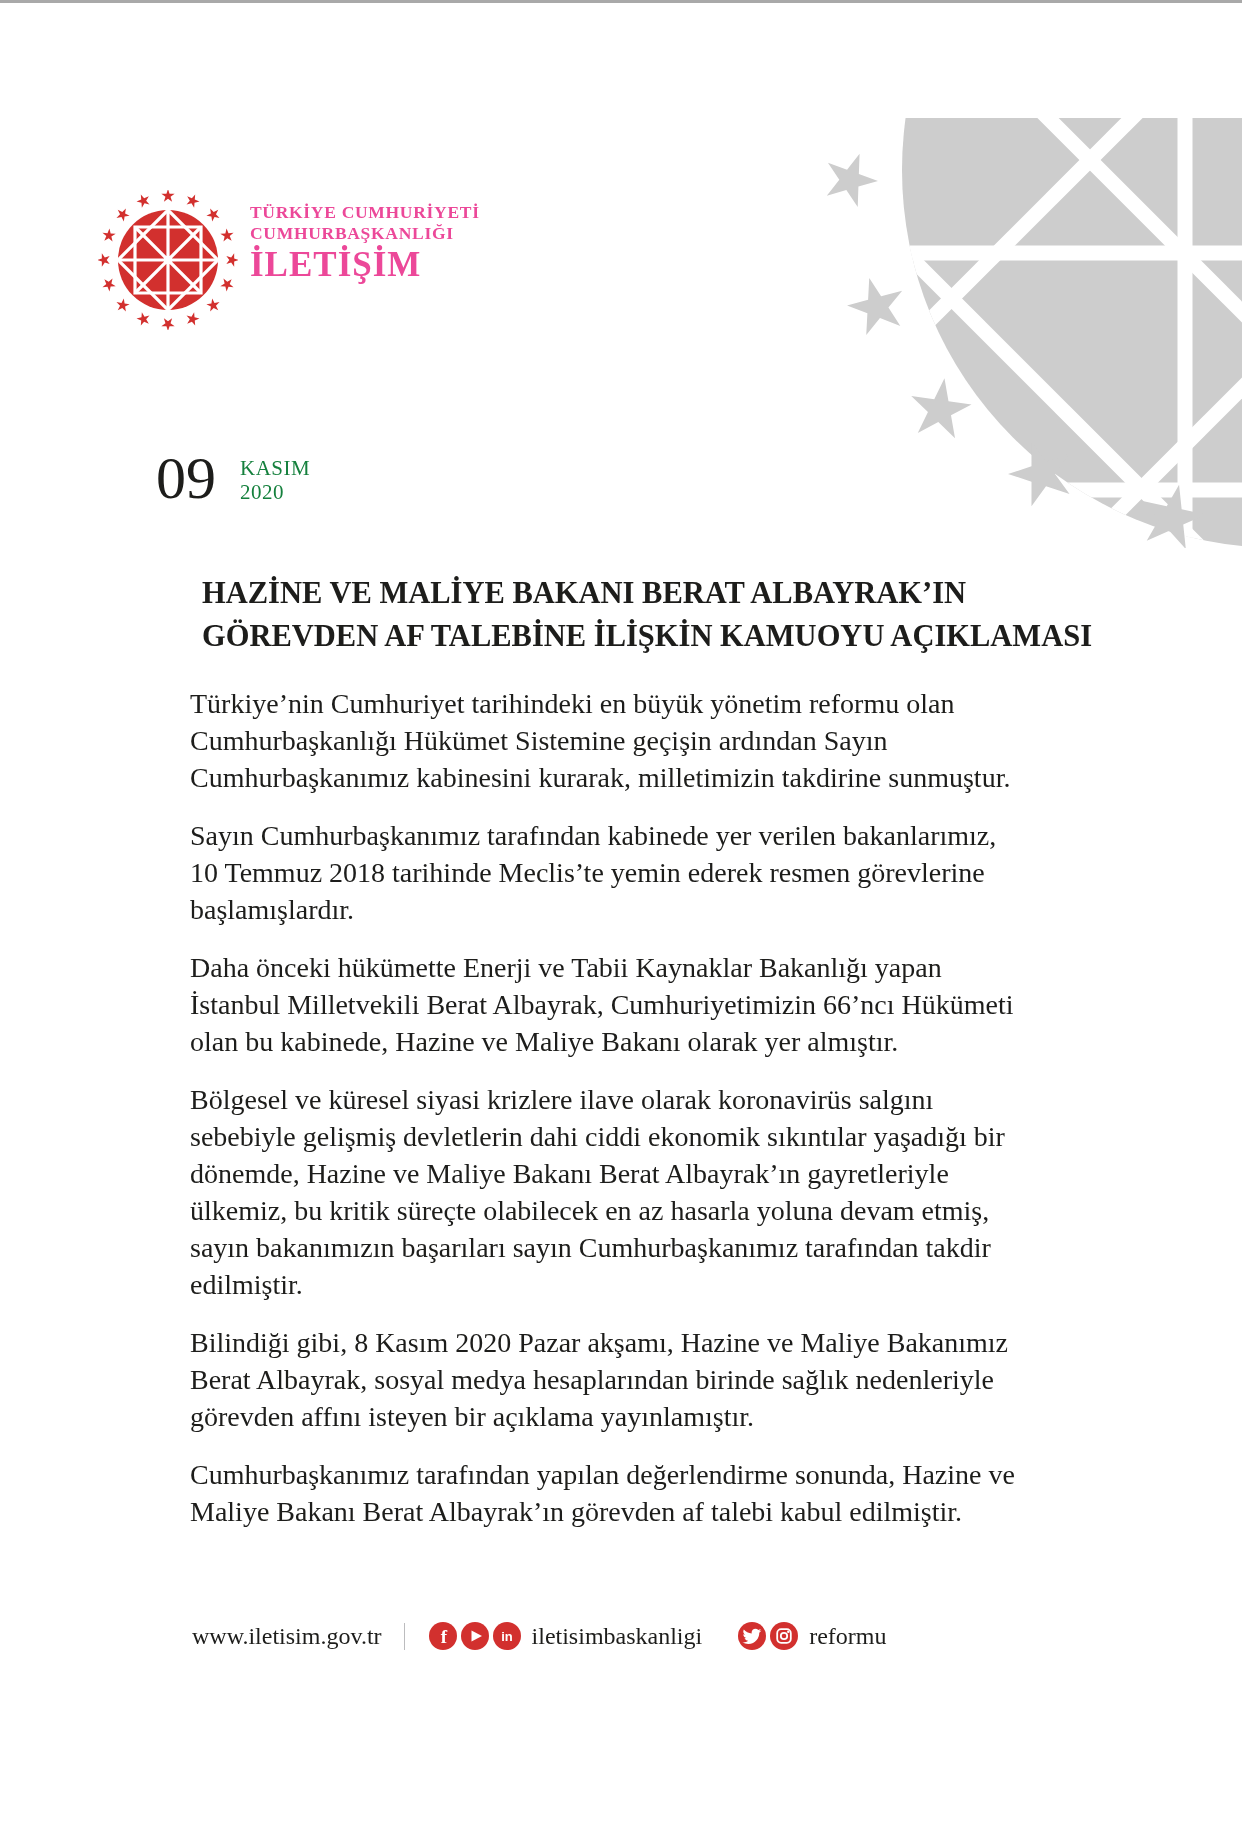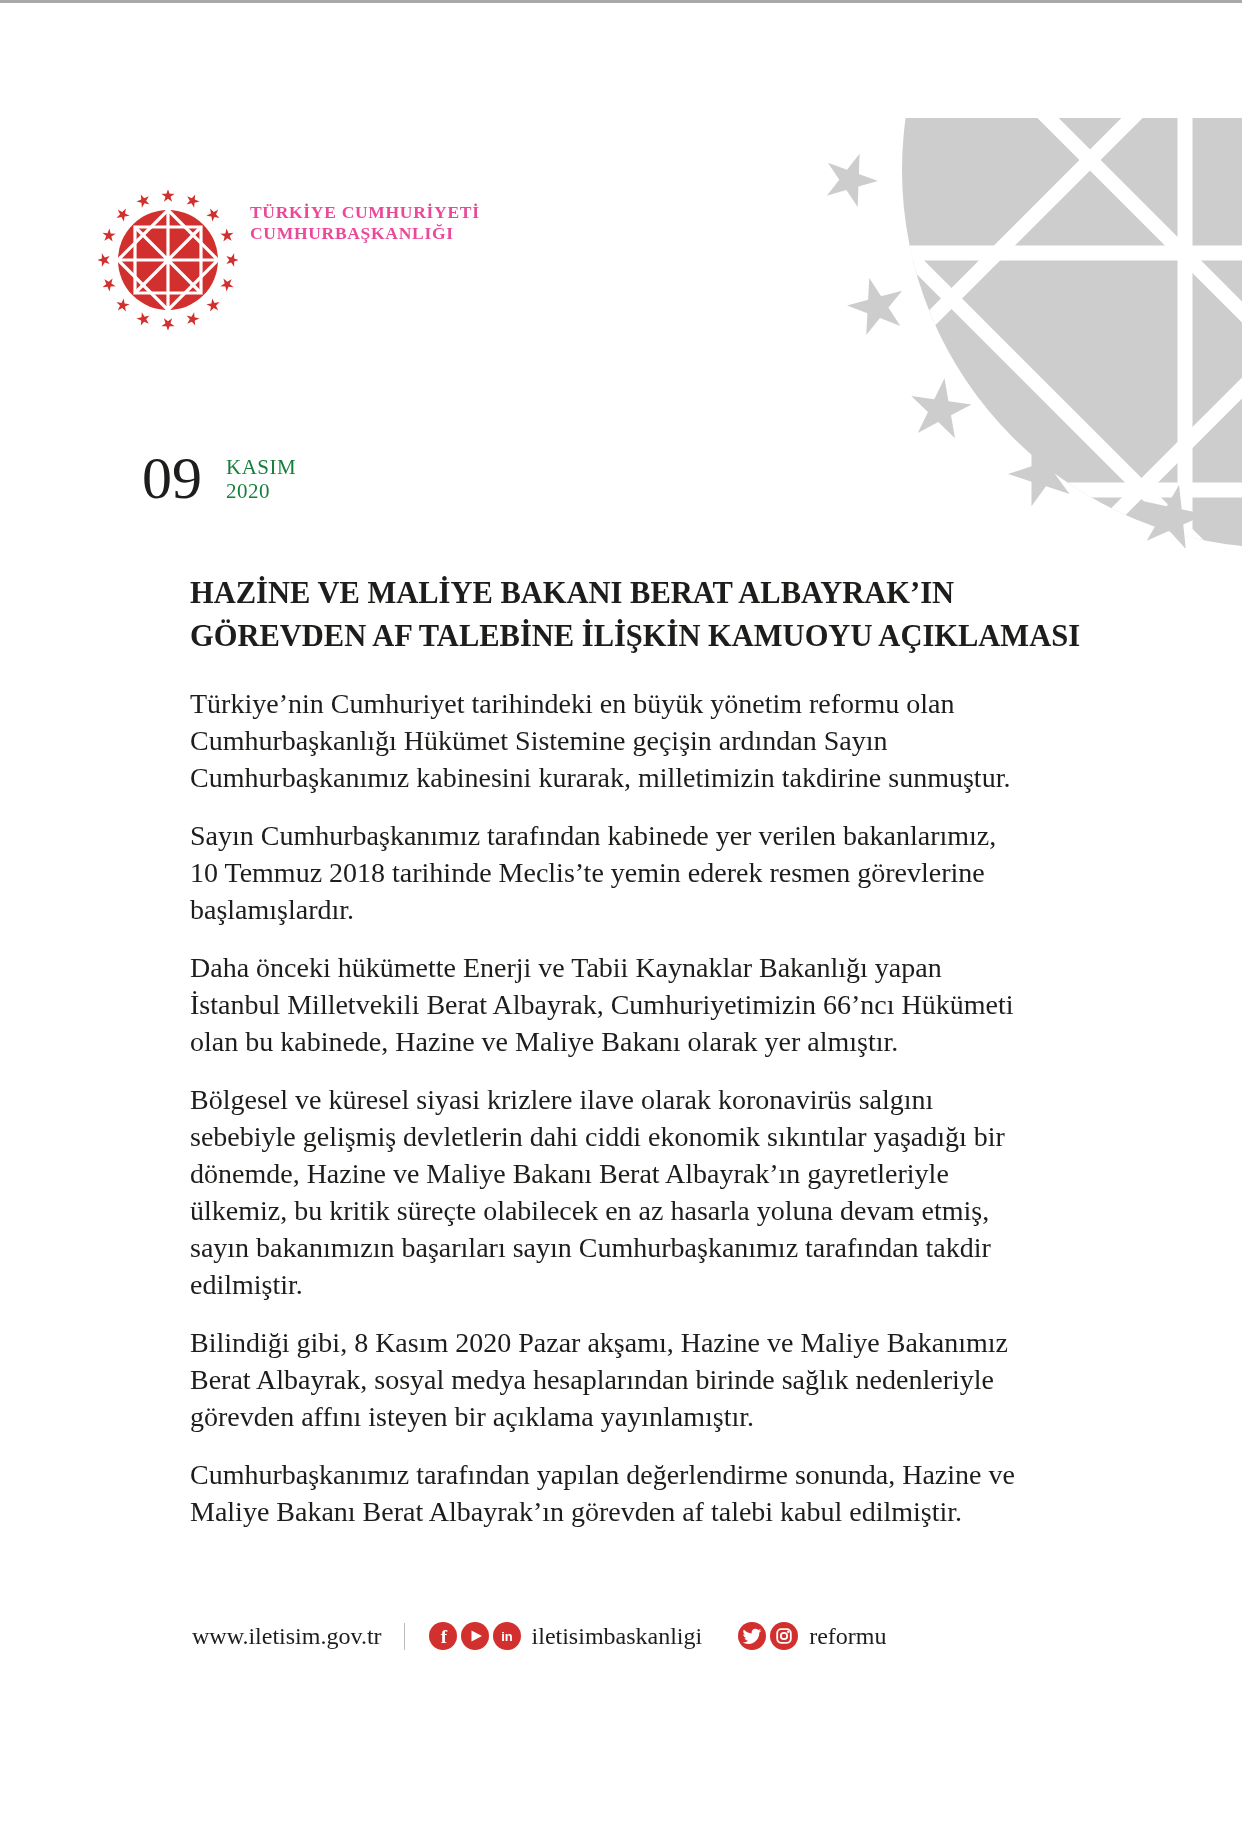--- a/index.html
+++ b/index.html
@@ -9,28 +9,28 @@
 
   
   .logo-emblem{position:absolute;left:98px;top:190px;width:140px;height:140px;}
   .logo-text{position:absolute;left:250px;top:202px;color:#ec4899;}
   .logo-small{font-size:17.5px;font-weight:bold;letter-spacing:.7px;line-height:21px;}
   .logo-large{font-size:35px;font-weight:bold;letter-spacing:1px;line-height:41px;}
 
   .watermark{position:absolute;top:118px;right:0;width:500px;height:430px;overflow:hidden;}
 
   
-  .datebox{position:absolute;left:142px;top:452px;display:flex;align-items:flex-start;}
+  .datebox{position:absolute;left:156px;top:452px;display:flex;align-items:center;}
   .date-day{font-size:60px;line-height:52px;color:#1d1d1b;}
   .date-sep{width:2px;background:#c5c5c7;margin:2px 12px 0 10px;}
   .date-monthyear{font-size:21px;line-height:24px;color:#15803d;padding-top:3px;letter-spacing:.5px;}
 
   
   .content{position:absolute;left:190px;top:572px;width:1010px;}
-  .title{font-size:30.5px;font-weight:bold;line-height:43px;margin:0 0 27px 0;white-space:pre-line;}
+  .title{font-size:30.5px;font-weight:bold;line-height:43px;margin:0 0 27px 12px;white-space:pre-line;}
   .para{font-size:28px;line-height:37px;margin:0 0 21px 0;white-space:pre-line;}
 
   
   .footer{position:absolute;left:192px;top:1622px;display:flex;align-items:center;font-size:24px;}
   .f-sep{width:1px;height:27px;background:#bcbcbe;margin:0 24px 0 22px;}
   .icons{display:flex;gap:4px;align-items:center;}
   .icons.left{margin-right:11px;}
   .icons.right{margin-left:36px;margin-right:11px;}
   .icon{width:28px;height:28px;display:block;}
 </style>
@@ -69,20 +69,21 @@
       <use href="#st" transform="translate(70,6) rotate(0) scale(7)"></use>
       <use href="#st" transform="translate(94.5,10.9) rotate(22.5) scale(7)"></use>
       <use href="#st" transform="translate(115.3,24.7) rotate(45) scale(7)"></use>
       <use href="#st" transform="translate(129.1,45.5) rotate(67.5) scale(7)"></use>
     </g>
   </svg>
 
   <div class="logo-text">
     <div class="logo-small">TÜRKİYE CUMHURİYETİ</div>
     <div class="logo-small">CUMHURBAŞKANLIĞI</div>
+    <div class="logo-large">İLETİŞİM</div>
   </div>
 
   <div class="watermark">
     <svg width="500" height="430" viewBox="0 0 500 430" xmlns="http://www.w3.org/2000/svg">
       <defs>
         <path id="stw" d="M0,-1 L0.2245,-0.309 0.951,-0.309 0.363,0.118 0.5878,0.809 0,0.382 -0.5878,0.809 -0.363,0.118 -0.951,-0.309 -0.2245,-0.309 Z"></path>
         <clipPath id="wc">
             <circle cx="538" cy="52" r="378"></circle>
           </clipPath>
       </defs>

